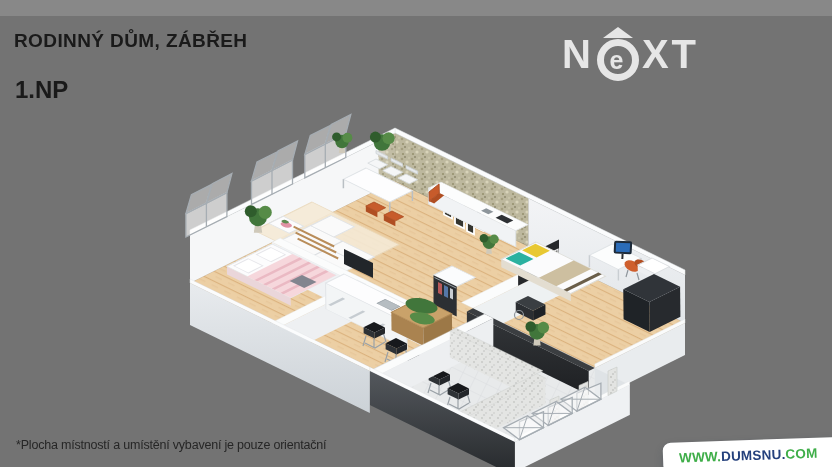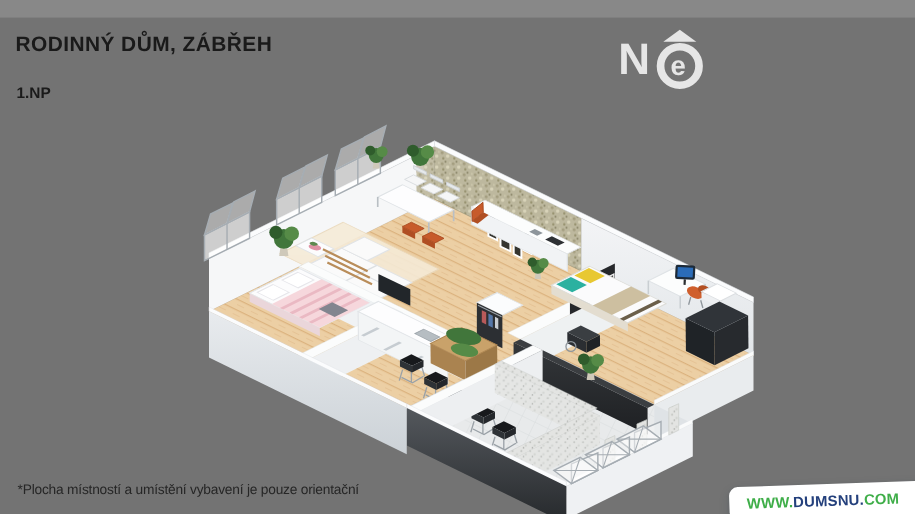--- a/index.html
+++ b/index.html
@@ -4,21 +4,21 @@
 <style>
   :root{
     --accent-green:#3fae49; --navy-blue:#24407c; --title-text:#1a1a1a;
     --watermark-gray:#e6e6e6; --badge-bg:#ffffff;
   }
   *{margin:0;padding:0;box-sizing:border-box}
   body{background:#888;font-family:"Liberation Sans",sans-serif}
   .stage{position:relative;width:832px;height:467px;background:#737373;overflow:hidden;margin:16px auto}
   .title{position:absolute;left:14px;top:14px;font-size:19px;font-weight:800;
          letter-spacing:.4px;color:var(--title-text);white-space:nowrap}
-  .floor-label{position:absolute;left:15px;top:60px;font-size:14px;font-weight:800;color:var(--title-text)}
+  .floor-label{position:absolute;left:15px;top:60px;font-size:24px;font-weight:800;color:var(--title-text)}
   .next-logo{position:absolute;left:562px;top:16px;display:flex;align-items:flex-start;gap:3px;
              color:var(--watermark-gray);font-weight:800;font-size:40px;line-height:44px;letter-spacing:3px;user-select:none}
   .nl-e{position:relative;width:42px;height:42px;border:7px solid var(--watermark-gray);border-radius:50%;
         display:flex;align-items:center;justify-content:center;font-size:25px;line-height:1;margin-top:7px}
   .nl-roof{position:absolute;top:-19px;left:50%;transform:translateX(-50%);width:0;height:0;
            border-left:15px solid transparent;border-right:15px solid transparent;
            border-bottom:11px solid var(--watermark-gray)}
   .plan-svg{position:absolute;left:0;top:0}
   .disclaimer{position:absolute;left:16px;bottom:31px;font-size:12.5px;font-weight:400;
               color:#262626;letter-spacing:-.2px;white-space:nowrap}
@@ -35,20 +35,21 @@
 
   <div class="title">RODINNÝ DŮM, ZÁBŘEH</div>
   <div class="floor-label">1.NP</div>
 
   <div class="next-logo">
     <span>N</span>
     <span class="nl-e">
       <span class="nl-roof"></span>
       <span>e</span>
     </span>
+    <span>XT</span>
   </div>
 
   <svg class="plan-svg" width="832" height="467" viewBox="0 0 832 467">
     <defs>
       <pattern id="wood" width="14" height="9" patternUnits="userSpaceOnUse" patternTransform="rotate(26)">
         <rect width="14" height="9" fill="#eccfa4"></rect>
         <rect width="14" height="1.1" fill="#dbb27e"></rect>
         <rect y="4.5" width="7" height="0.7" fill="#e3c092"></rect>
       </pattern>
       <pattern id="tile" width="13" height="13" patternUnits="userSpaceOnUse" patternTransform="rotate(26)">

